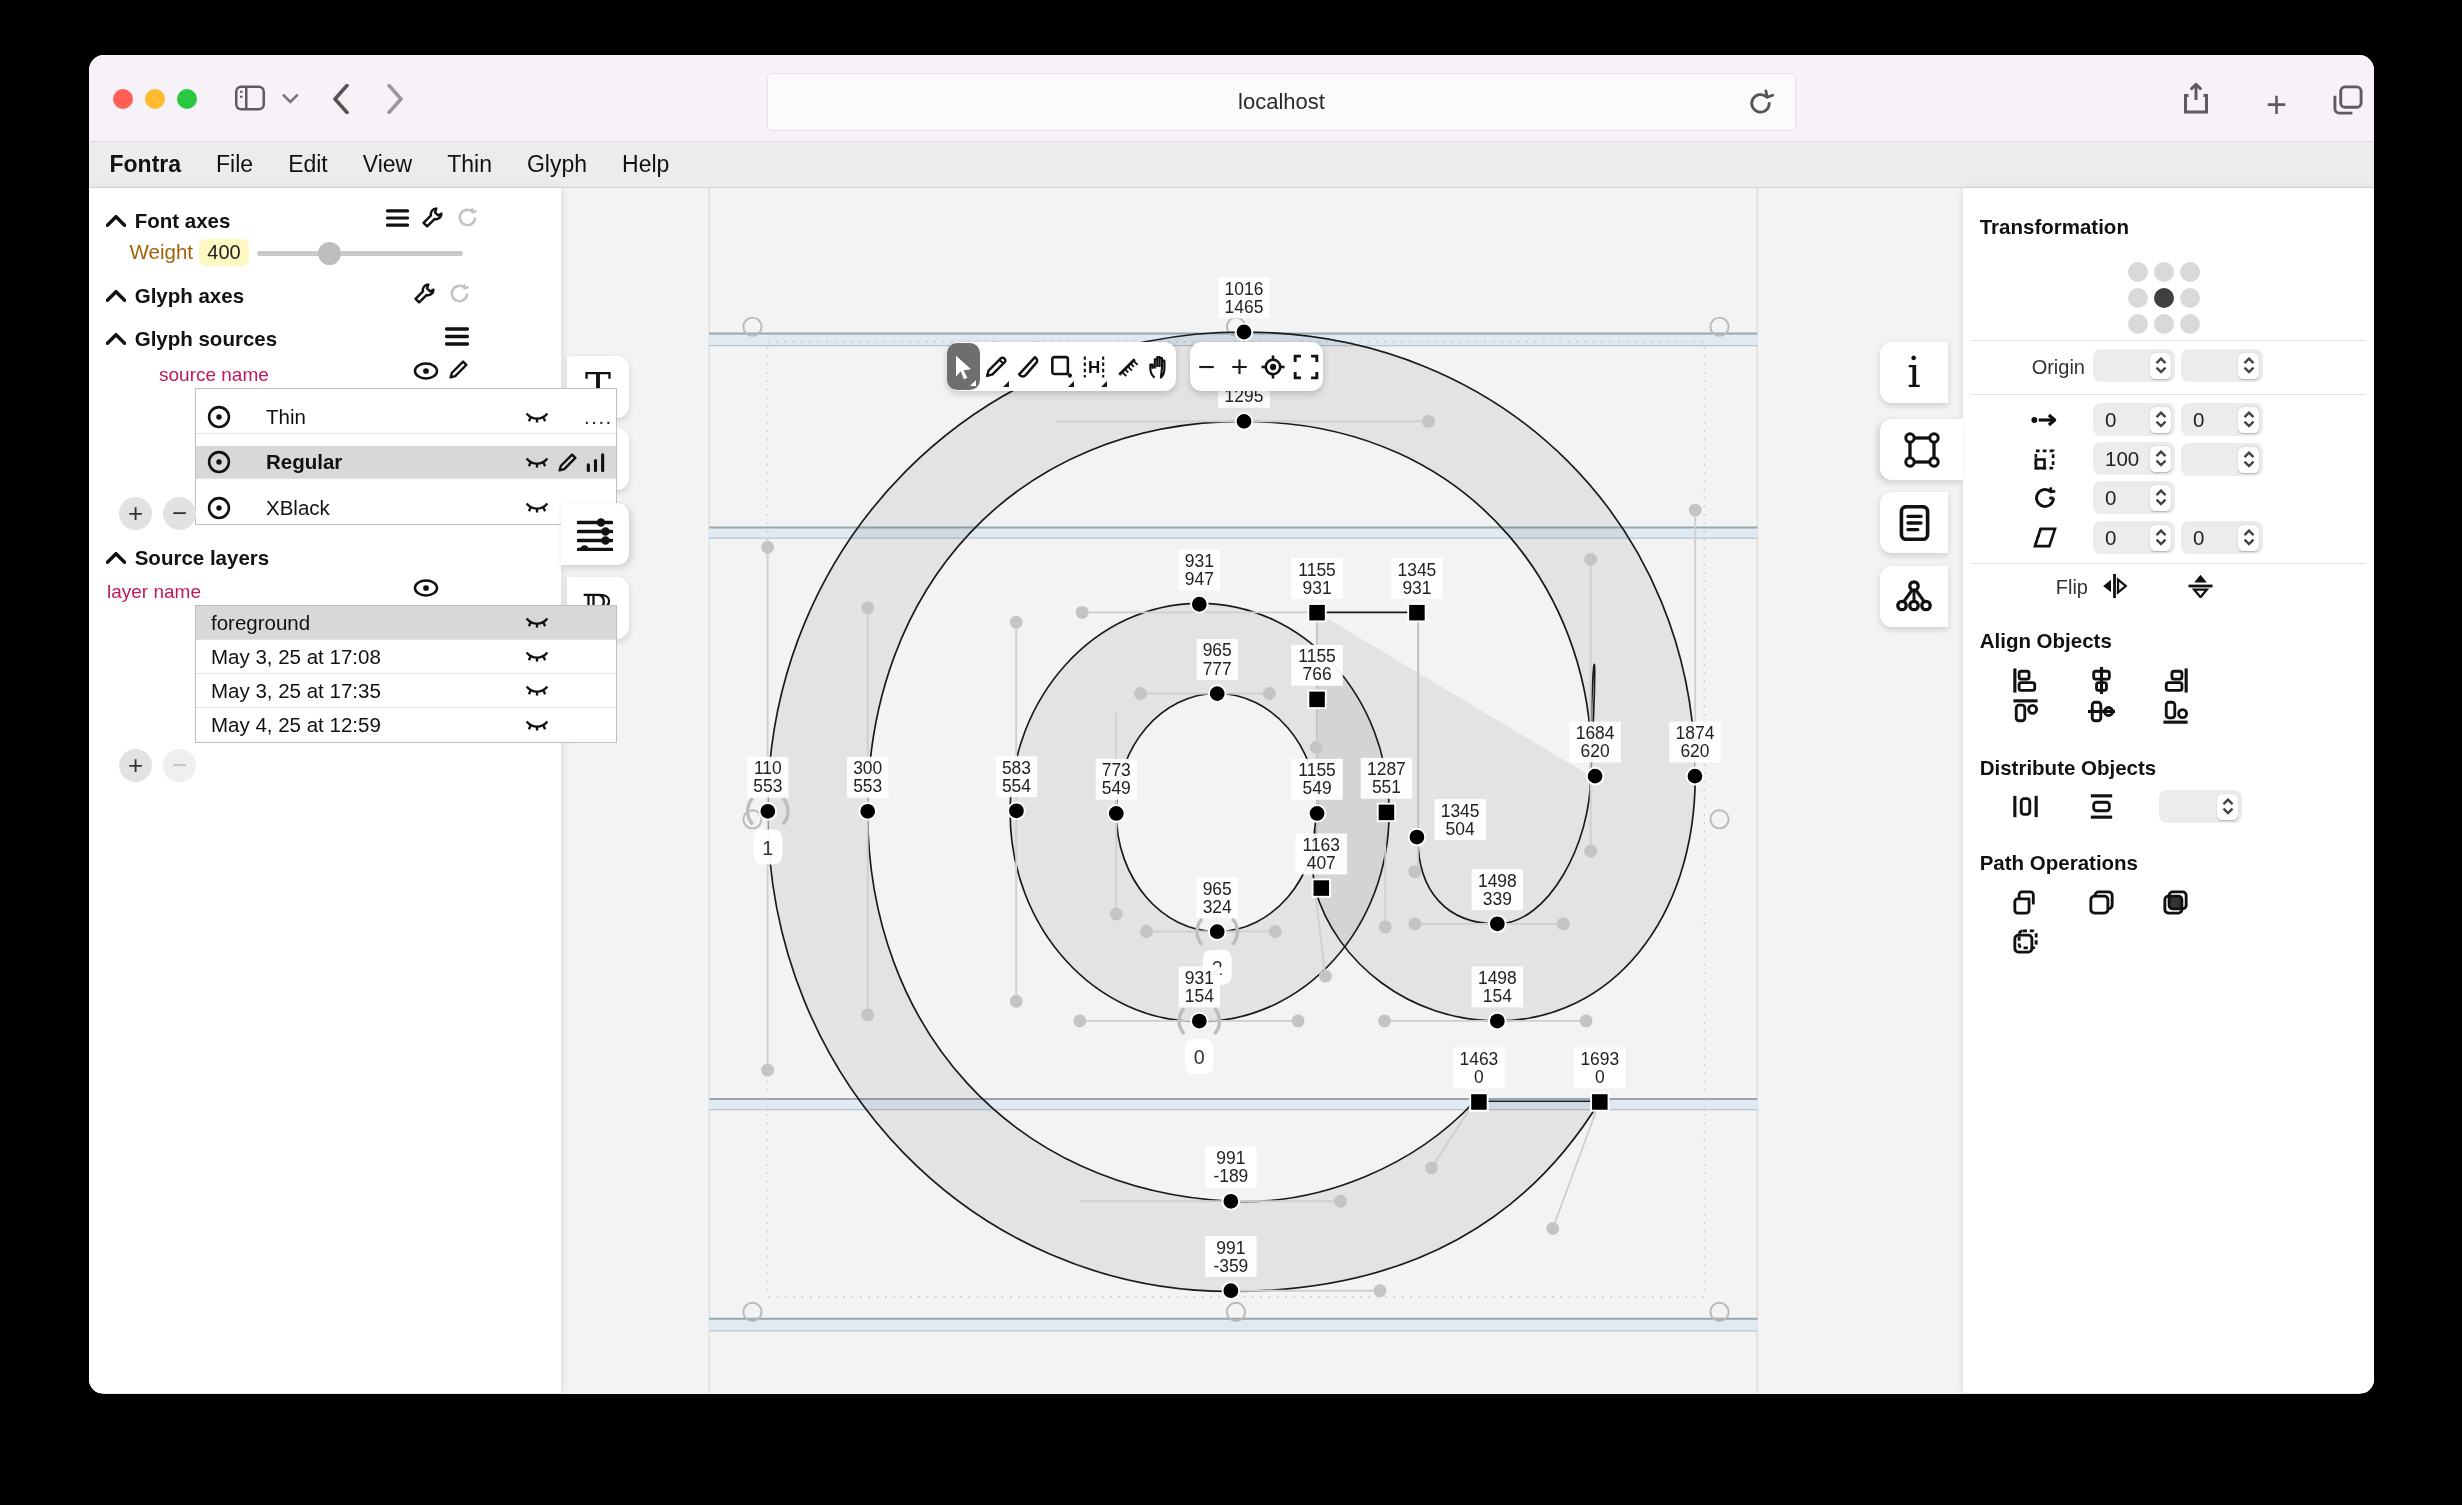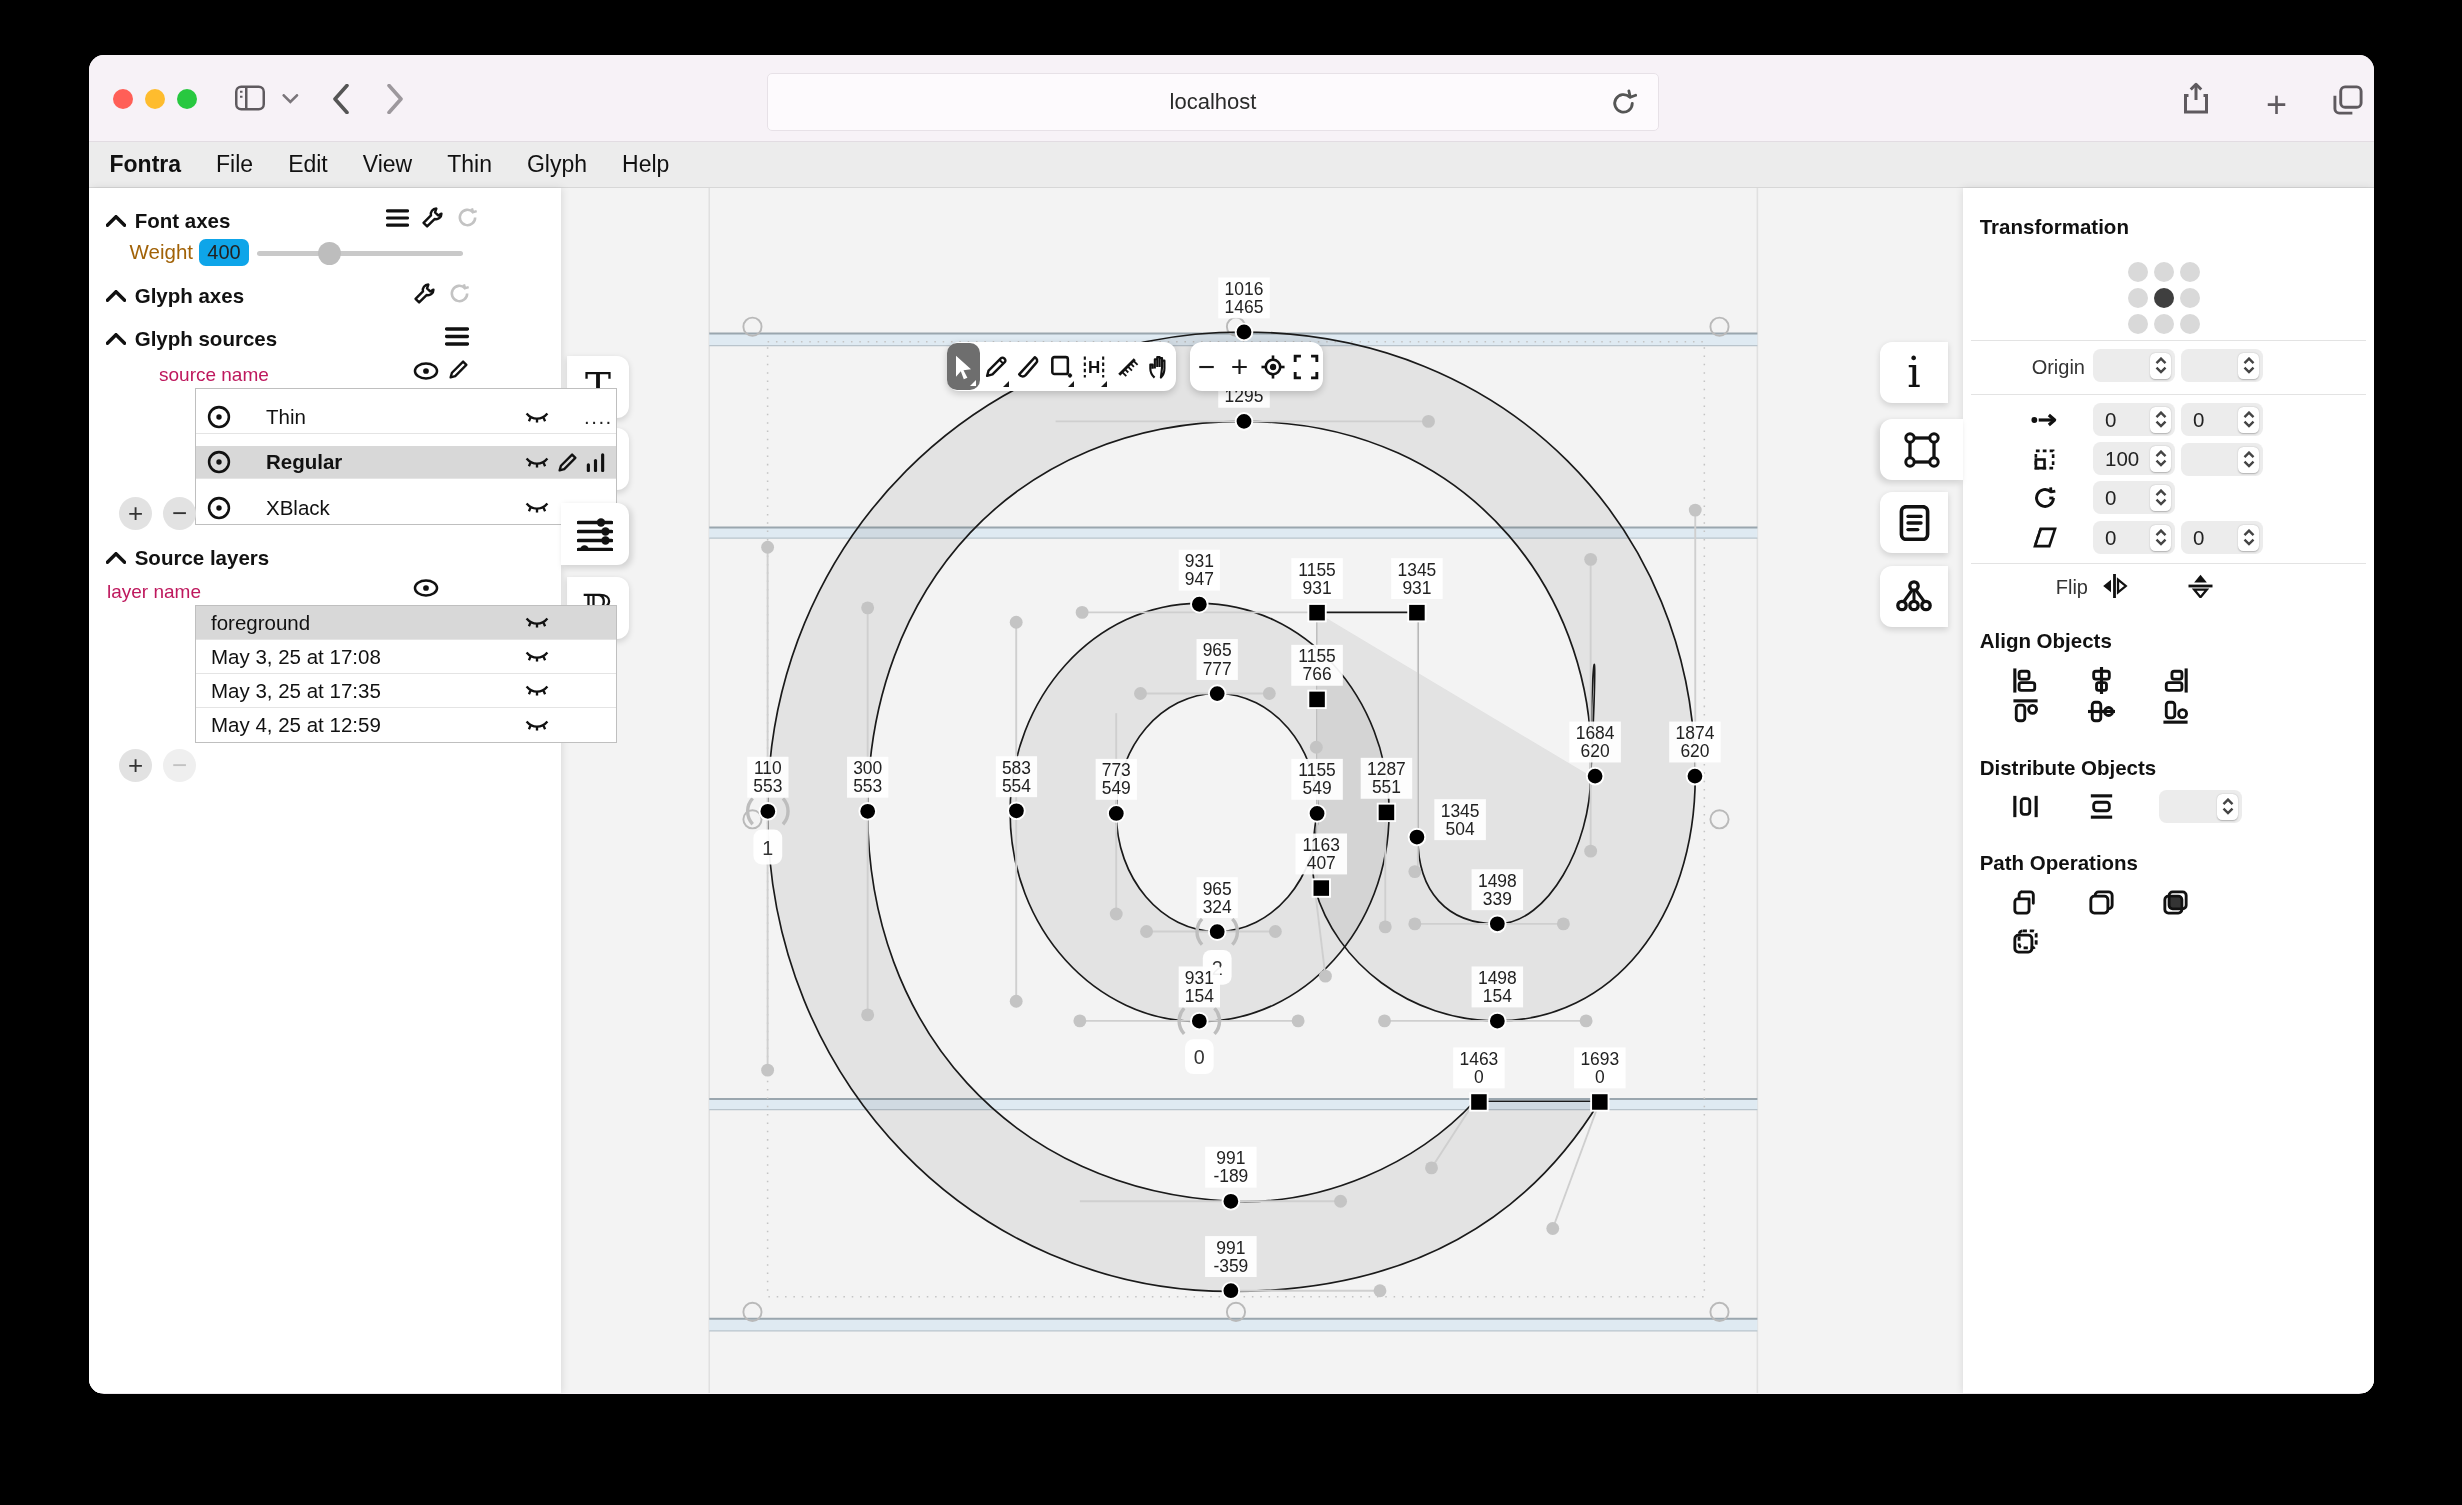--- a/index.html
+++ b/index.html
@@ -4,21 +4,21 @@
 <style>
   * { margin:0; padding:0; box-sizing:border-box; }
   html,body { width:2462px; height:1506px; background:#000; font-family:"Liberation Sans",sans-serif; color:#1a1a1a; }
   .window { position:absolute; left:89px; top:55px; width:2285px; height:1339px; background:#f7f2f7; border-radius:15px; overflow:hidden; }
 
   
   .chrome { position:absolute; left:0; top:0; width:100%; height:87px; background:#f7f2f7; border-bottom:0.8px solid #e2dce2; }
   .traffic { position:absolute; top:34px; width:20px; height:20px; border-radius:50%; }
   .t-red{left:24px;background:#ff5f57;} .t-yellow{left:56px;background:#febc2e;} .t-green{left:88px;background:#28c840;}
   .chrome .cicon { position:absolute; color:#5f5a5f; }
-  .urlbar { position:absolute; left:678px; top:18px; width:892px; height:58px; background:#fdfafd; border:1.5px solid #e7e1e7; border-radius:5px; }
+  .urlbar { position:absolute; left:678px; top:18px; width:1029px; height:58px; background:#fdfafd; border:1.5px solid #e7e1e7; border-radius:5px; }
   .urlbar .url { position:absolute; left:0; right:0; top:0; bottom:0; display:flex; align-items:center; justify-content:center; font-size:22px; color:#2a2a2a; }
   .urlbar .reload { position:absolute; right:21px; top:13px; }
 
   
   .menubar { position:absolute; left:0; top:87px; width:100%; height:46px; background:#ececec; border-bottom:0.8px solid #d7d7d7; display:flex; align-items:center; padding-left:20.5px; }
   .menu-item { font-size:23px; color:#111; margin-right:35px; }
   .menu-item.brand { font-weight:bold; }
 
   
   .main { position:absolute; left:0; top:133px; width:100%; height:1205px; background:#f3f3f3; }
@@ -42,21 +42,21 @@
   .toolslot { position:relative; width:33px; height:49px; display:flex; align-items:center; justify-content:center; color:#1a1a1a; }
   .toolslot.active { background:#6e6e6e; border-radius:10px; width:33px; height:47px; color:#fff; }
   .corner:after { content:""; position:absolute; right:3.8px; bottom:4.5px; border-left:6.8px solid transparent; border-bottom:6.8px solid currentColor; }
   .zoomslot { width:33px; height:49px; display:flex; align-items:center; justify-content:center; font-size:30px; color:#1a1a1a; }
 
   
   .lp-abs { position:absolute; }
   .sec-title { font-size:20.5px; font-weight:bold; color:#111; display:flex; align-items:center; gap:9px; }
   .hdr-icons { position:absolute; display:flex; gap:12px; align-items:center; }
   .axis-label { font-size:20.5px; color:#a16207; }
-  .chip { background:#0ea5e9; border-radius:6.8px; font-size:20px; color:#222; display:flex; align-items:center; justify-content:center; }
+  .chip { background:#fef9c3; border-radius:6.8px; font-size:20px; color:#222; display:flex; align-items:center; justify-content:center; }
   .slider-track { position:absolute; height:5.3px; background:#c9c9c9; border-radius:3px; }
   .slider-thumb { position:absolute; width:23px; height:23px; background:#bdbdbd; border-radius:50%; }
   .col-hdr { font-size:19px; color:#be185d; }
   .listbox { position:absolute; border:1.5px solid #bfbfbf; background:#fff; }
   .row { position:relative; display:flex; align-items:center; font-size:20.5px; color:#111; border-bottom:0.8px solid #e4e4e4; }
   .row:last-child { border-bottom:none; }
   .row.sel { background:#d8d8d8; }
   .gs-row { height:33px;margin-top:12px; } .ly-row { height:34px; }
   .gs-row.sel .gs-name { font-weight:bold; }
   .gs-state { position:absolute; left:10.6px; } .gs-name { position:absolute; left:70px; }

